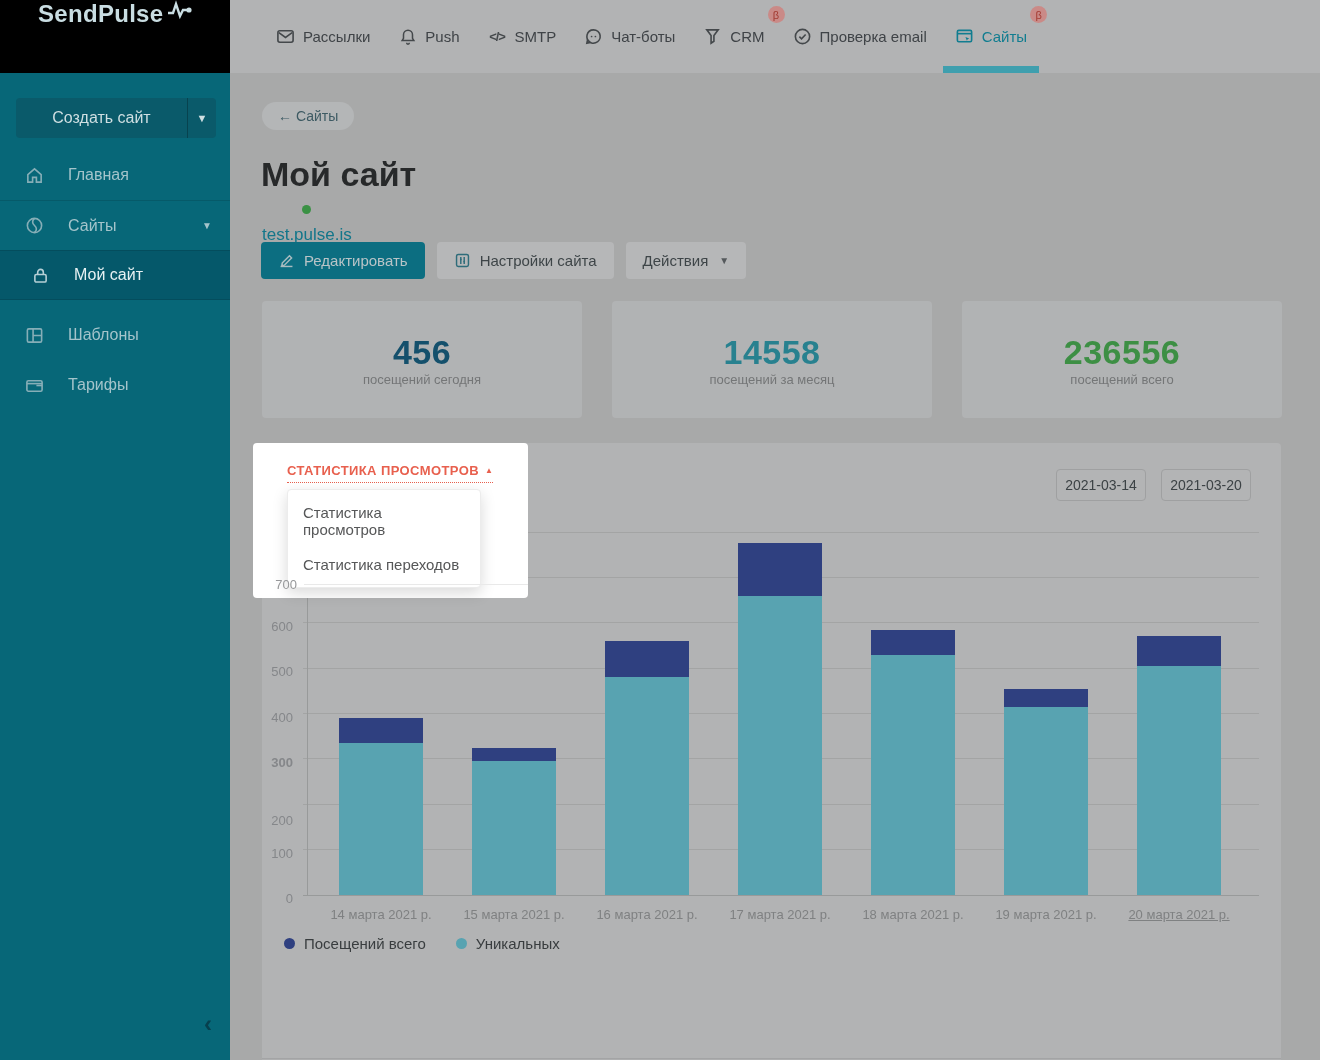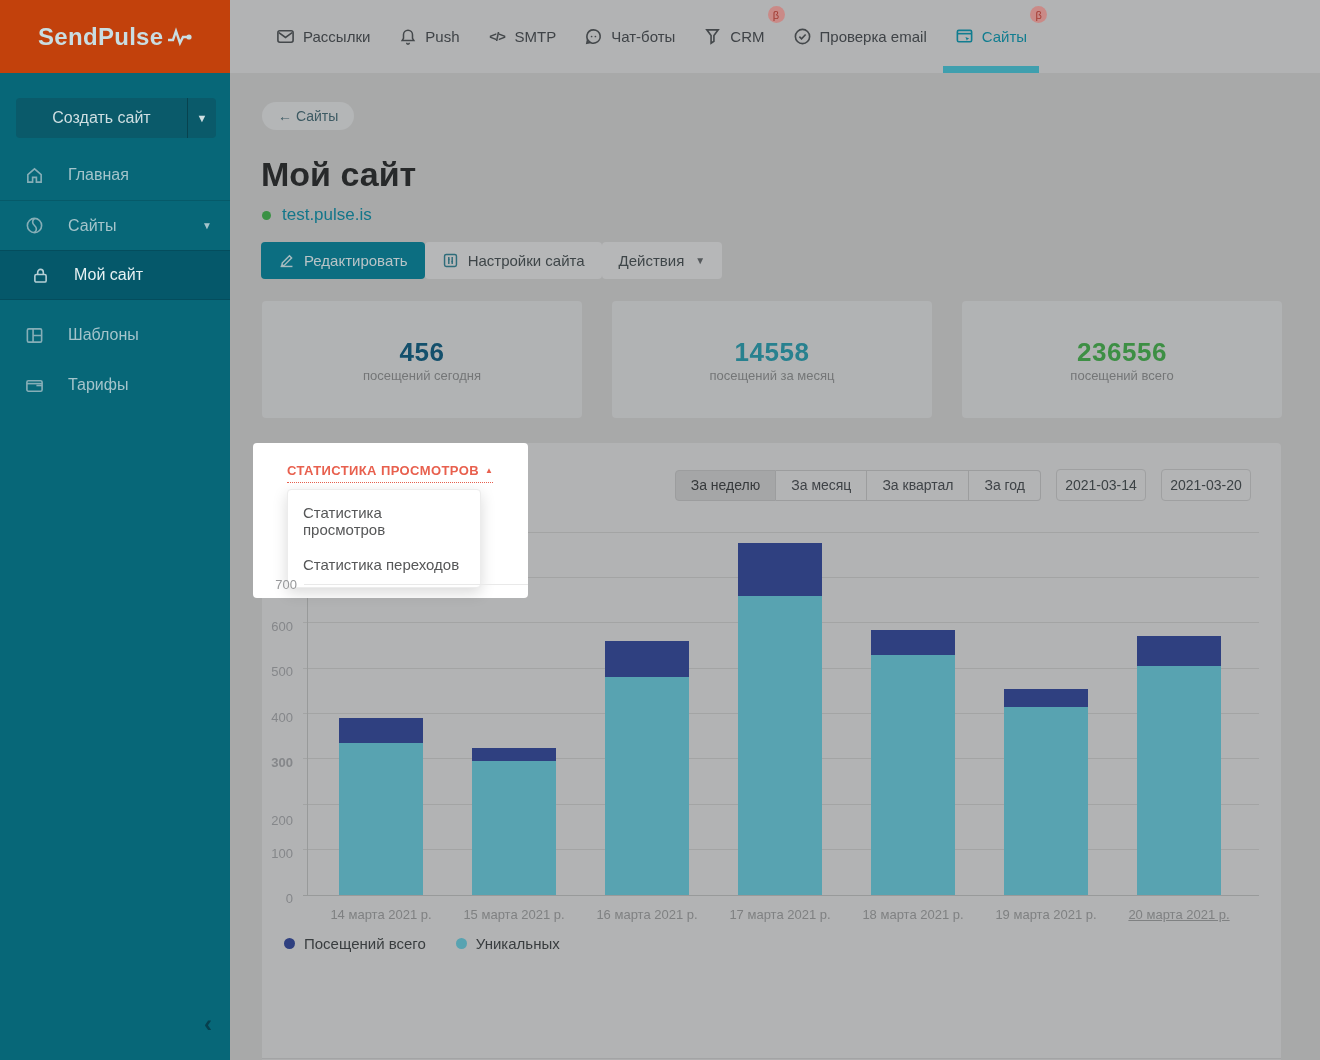--- a/index.html
+++ b/index.html
@@ -2,21 +2,21 @@
 <html><head>
 <meta charset="utf-8">
 <style>
   * { margin:0; padding:0; box-sizing:border-box; }
   html,body { width:1320px; height:1060px; overflow:hidden;
     font-family:"Liberation Sans", sans-serif; background:#a8a9a9; }
 
   
   #sidebar { position:absolute; left:0; top:0; width:230px; height:1060px;
     background:#076778; z-index:20; }
-  .logo-bar { height:73px; background:#c2410c; display:flex; align-items:center;
+  .logo-bar { height:73px; background:#000000; display:flex; align-items:flex-start;
     padding-left:38px; }
   .logo-text { color:#c9dde2; font-size:24px; font-weight:bold; letter-spacing:.3px; }
   .logo-pulse { margin-left:4px; }
   .create-btn { position:absolute; left:16px; top:98px; width:200px; height:40px;
     background:#0a5a6a; border-radius:4px; display:flex; align-items:center; cursor:pointer; }
   .create-btn .cb-label { flex:1; text-align:center; color:#cfdfe2; font-size:16px; }
   .create-btn .cb-split { width:1px; height:40px; background:rgba(0,0,0,.25); }
   .create-btn .cb-caret { width:28px; text-align:center; color:#cfdfe2; font-size:11px; }
   .side-nav { position:absolute; top:150px; left:0; right:0; }
   .side-item { height:50px; display:flex; align-items:center; padding-left:24px;
@@ -51,37 +51,37 @@
 
   
   #content { position:absolute; left:230px; top:73px; width:1090px; height:987px;
     background:#a8a9a9; }
   .breadcrumb { position:absolute; left:32px; top:29px; height:28px; padding:0 16px;
     background:#b4b6b7; border-radius:14px; display:flex; align-items:center;
     color:#3d5a63; font-size:14px; cursor:pointer; }
   .page-title { position:absolute; left:31px; top:82px; font-size:34px;
     font-weight:bold; color:#27292a; }
   .site-row { position:absolute; left:32px; top:132px; display:flex;
-    align-items:center; gap:11px; }
+    align-items:center; gap:11px;flex-direction:column; }
   .site-dot { width:9px; height:9px; border-radius:50%; background:#3a9144; }
   .site-link { color:#13768a; font-size:17px; cursor:pointer; }
-  .actions-row { position:absolute; left:31px; top:169px; display:flex; }
+  .actions-row { position:absolute; left:31px; top:169px; display:flex; gap:12px; }
   .btn { height:37px; border:none; border-radius:4px; display:flex; align-items:center;
     gap:9px; padding:0 17px; font-size:15px; cursor:pointer;
     font-family:"Liberation Sans", sans-serif; }
   .btn-primary { background:#0c6e81; color:#b9c4c7; }
   .btn-primary .b-ico { color:#a9bcc0; }
   .btn-light { background:#b6b7b8; color:#3e4548; }
   .btn-light .b-ico { color:#2e6c7a; }
   .btn .b-caret { font-size:10px; color:#55595c; margin-left:2px; }
 
   .stats-row { position:absolute; left:32px; top:228px; display:flex; gap:30px; }
   .stat-card { width:320px; height:117px; background:#b1b3b4; border-radius:4px;
     display:flex; flex-direction:column; align-items:center; justify-content:center; }
-  .stat-value { font-size:26px; font-weight:bold; letter-spacing:.5px; }
+  .stat-value { font-size:34px; font-weight:bold; letter-spacing:.5px; }
   .stat-label { font-size:13px; color:#747677; margin-top:0; }
 
   
   .chart-card { position:absolute; left:32px; top:370px; width:1019px; height:670px;
     background:#b2b3b4; border-radius:4px; }
   .controls { position:absolute; top:26px; right:30px; display:flex; align-items:center; }
   .range-group { display:flex; }
   .range-btn { height:31px; padding:0 15px; background:#b3b4b5; color:#3f4347;
     font-size:14px; border:1px solid #9c9d9e; border-left:none; display:flex;
     align-items:center; cursor:pointer; }
@@ -309,26 +309,20 @@
       <div class="stat-label">посещений за месяц</div>
     </div>
     <div class="stat-card">
       <div class="stat-value" style="color:#3d8f44">236556</div>
       <div class="stat-label">посещений всего</div>
     </div>
   </div>
 
   <div class="chart-card">
     <div class="controls">
-      <div class="range-group">
-        <div class="range-btn active">За неделю</div>
-        <div class="range-btn">За месяц</div>
-        <div class="range-btn">За квартал</div>
-        <div class="range-btn">За год</div>
-      </div>
       <div class="date-input">2021-03-14</div>
       <div class="date-input">2021-03-20</div>
     </div>
 
     <div class="y-labels">
         <div class="y-lab" style="top: 355px;">0</div>
         <div class="y-lab" style="top: 309.625px;">100</div>
         <div class="y-lab" style="top: 277px;">200</div>
         <div class="y-lab" style="top: 218.875px; font-weight: bold;">300</div>
         <div class="y-lab" style="top: 173.5px;">400</div>

